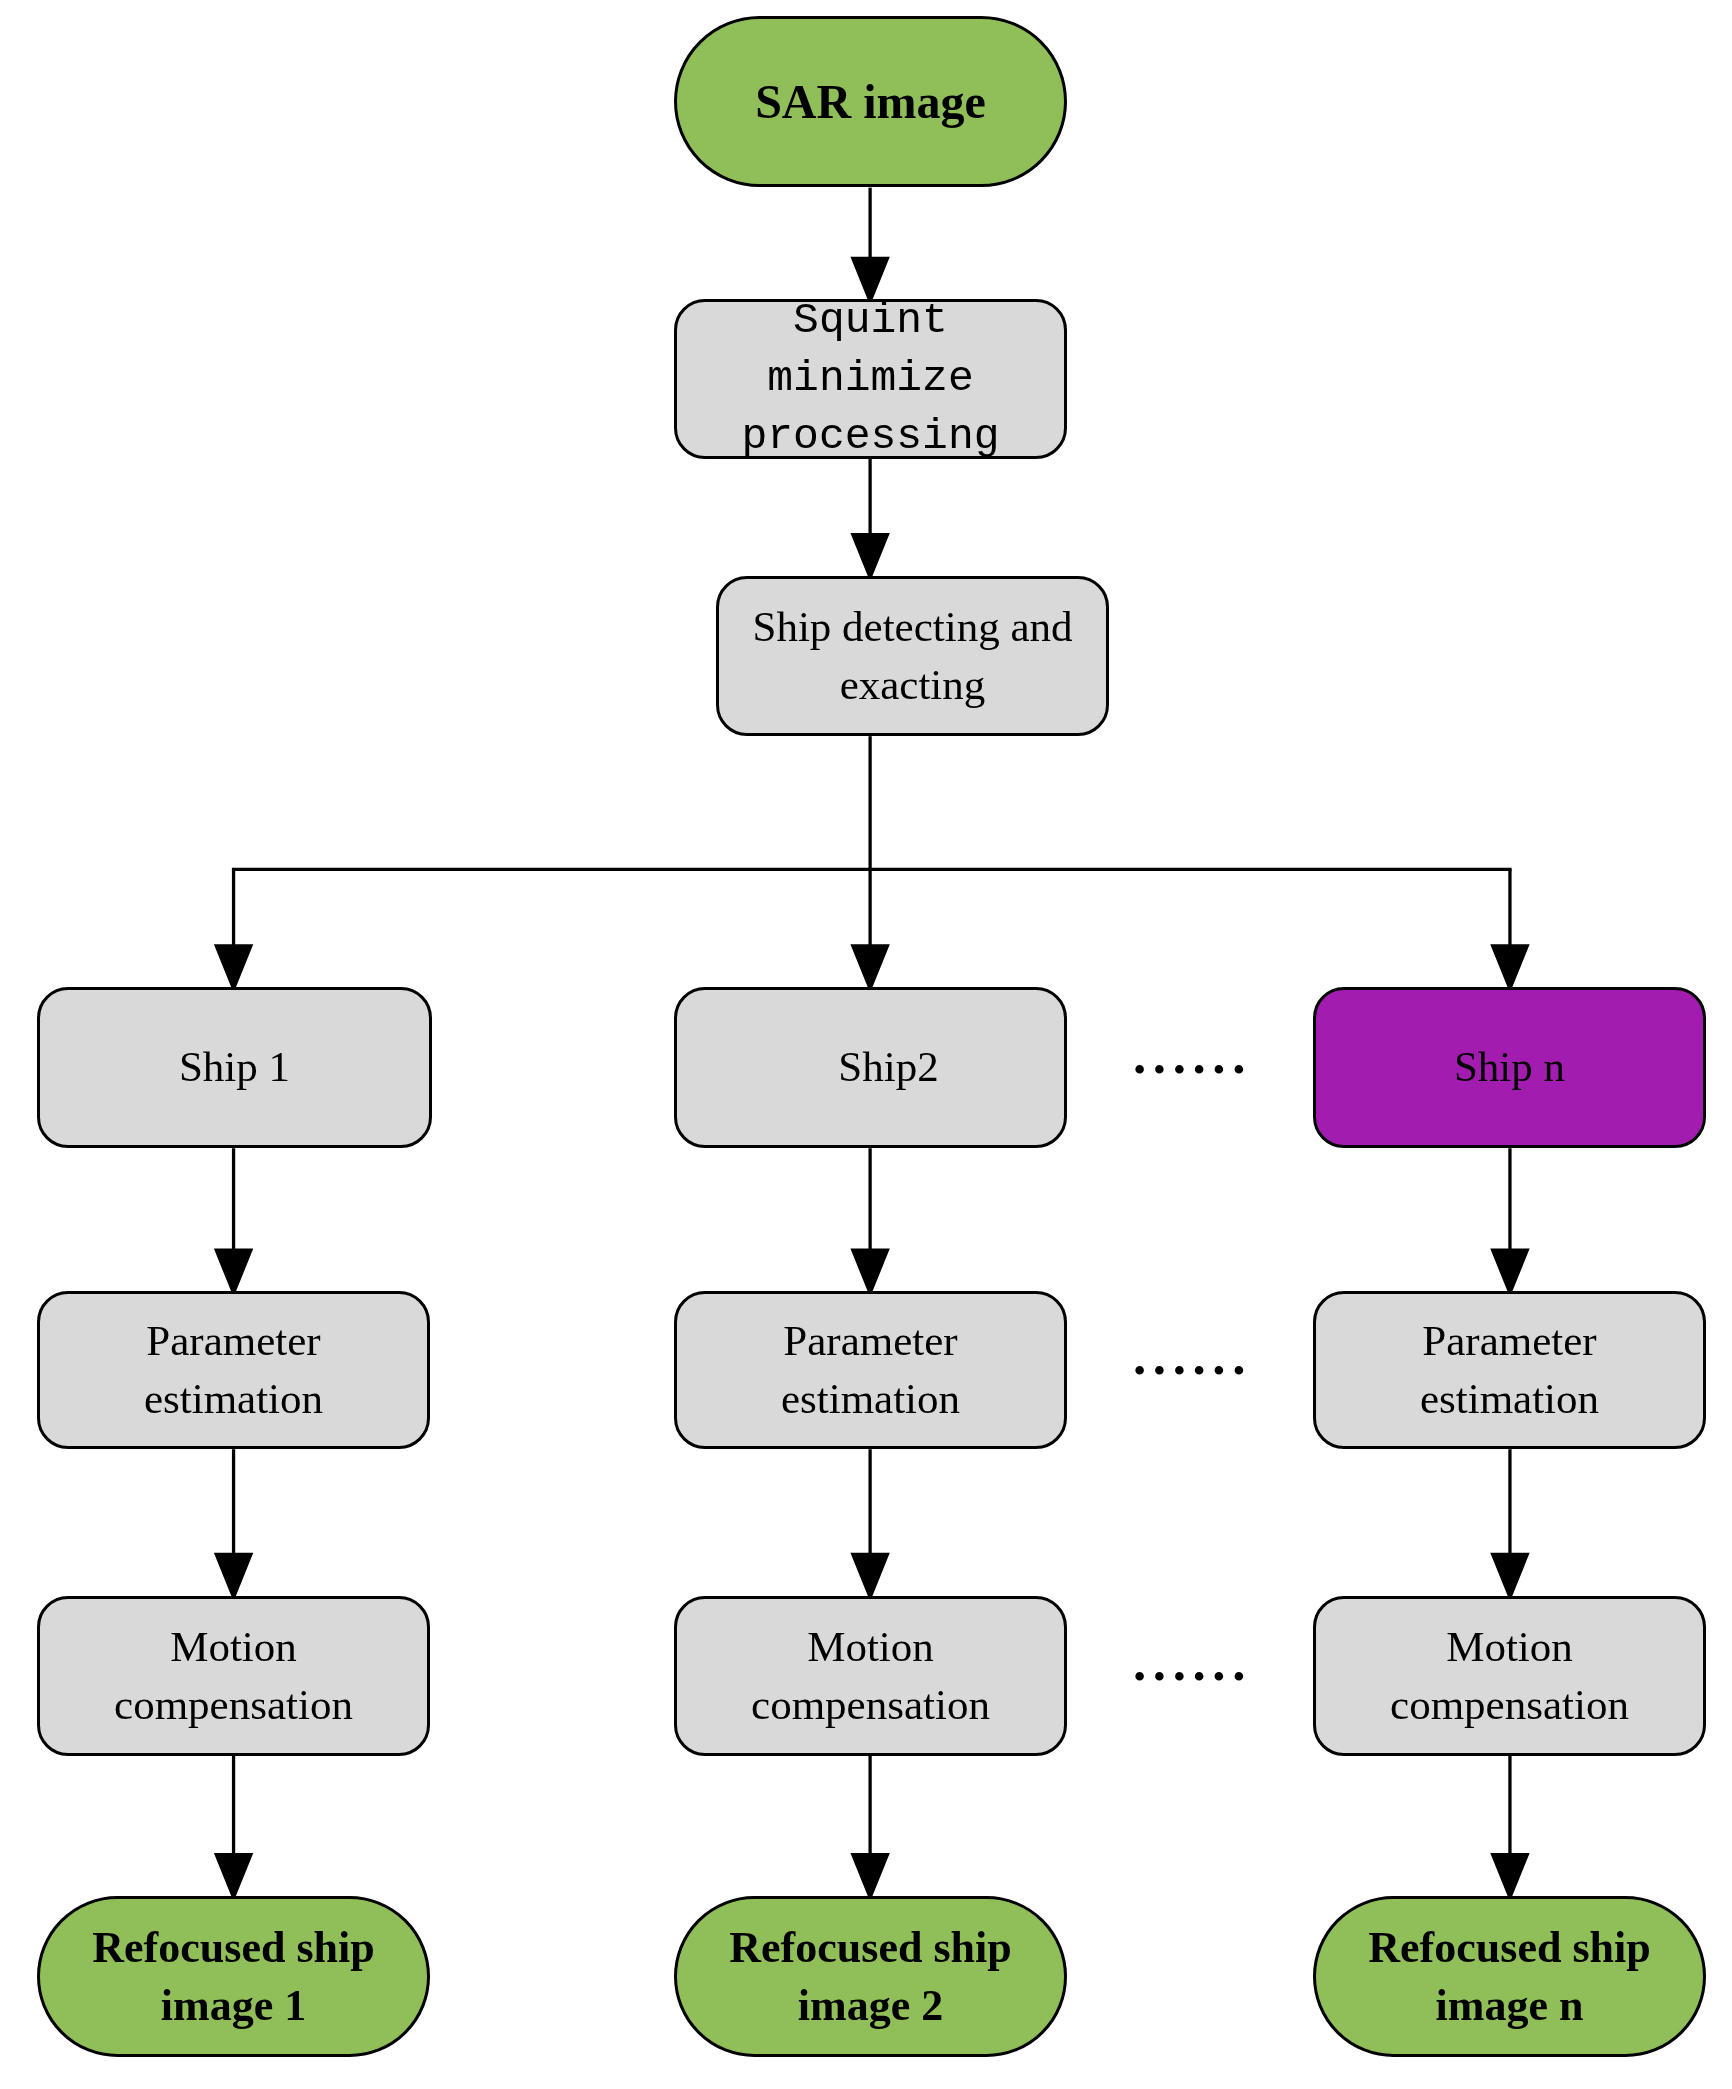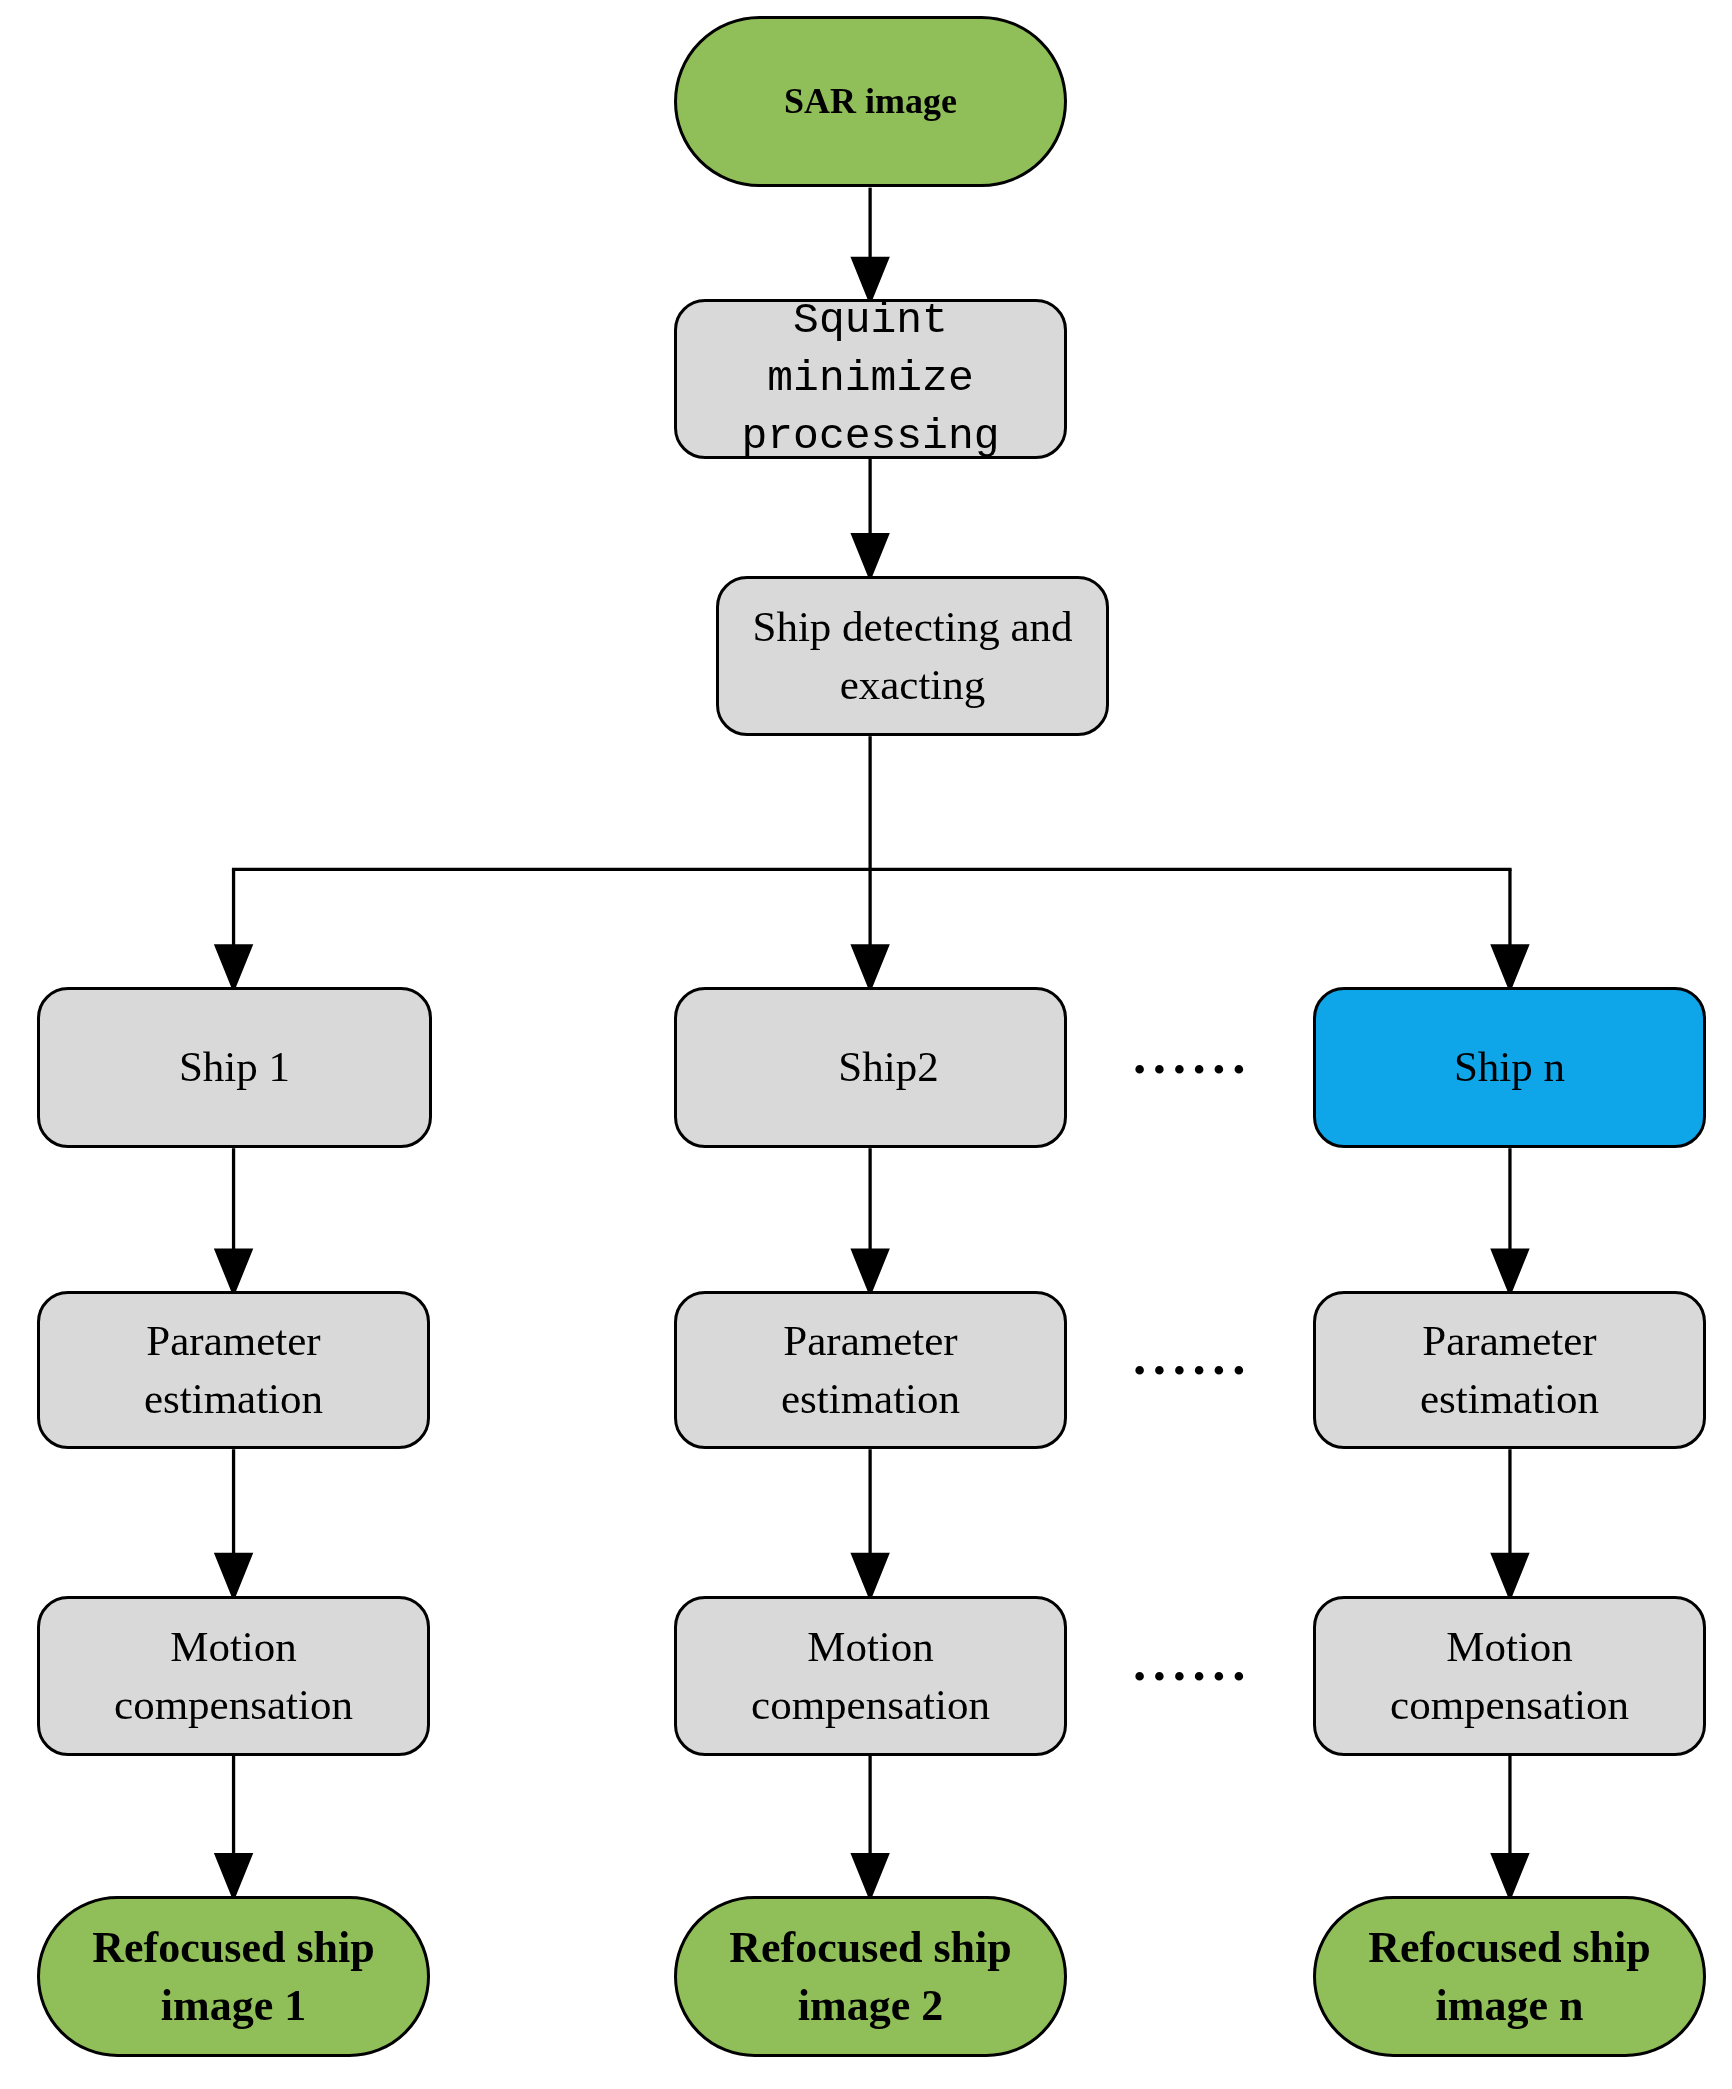--- a/index.html
+++ b/index.html
@@ -50,21 +50,21 @@
     z-index:1;
     width:181px;
     text-align:center;
     font-family:"Liberation Serif", serif;
     font-weight:bold;
     font-size:53px;
     letter-spacing:6.6px;
     color:#000000;
   }
   
-  #sar    {left:674px; top:16.4px;   width:393px; height:171px; border-radius:90px; font-size:36px;}
+  #sar    {left:674px; top:16.4px;   width:393px; height:171px; border-radius:90px; font-size:48px;}
   #squint {left:674px; top:299px;  width:393px; height:160px;font-family:Liberation Mono, monospace;}
   #detect {left:674px; top:576px;  width:393px; height:160px;margin-left:42px;}
   #ship1  {left:37px;   top:987px; width:395px; height:161px;}
   #ship2  {left:674px;  top:987px; width:393px; height:161px;}
   #shipn  {left:1313px; top:987px; width:393px; height:161px;}
   #param1 {left:37px;   top:1291px; width:393px; height:158px;}
   #param2 {left:674px;  top:1291px; width:393px; height:158px;}
   #paramn {left:1313px; top:1291px; width:393px; height:158px;}
   #motion1{left:37px;   top:1596px; width:393px; height:160px;}
   #motion2{left:674px;  top:1596px; width:393px; height:160px;}
@@ -137,21 +137,21 @@
     <span class="label">Ship detecting and
 exacting</span>
   </div>
 
   <div id="ship1" class="node process" style="background-color: rgb(217, 217, 217);">
     <span class="label">Ship 1</span>
   </div>
   <div id="ship2" class="node process" style="background-color: rgb(217, 217, 217); padding-left: 36px;">
     <span class="label">Ship2</span>
   </div>
-  <div id="shipn" class="node process" style="background-color: #0ea5e9;">
+  <div id="shipn" class="node process" style="background-color: #a21caf;">
     <span class="label">Ship n</span>
   </div>
   <div id="dots-ship" class="dots">......</div>
 
   <div id="param1" class="node process" style="background-color: rgb(217, 217, 217);">
     <span class="label">Parameter
 estimation</span>
   </div>
   <div id="param2" class="node process" style="background-color: rgb(217, 217, 217);">
     <span class="label">Parameter

